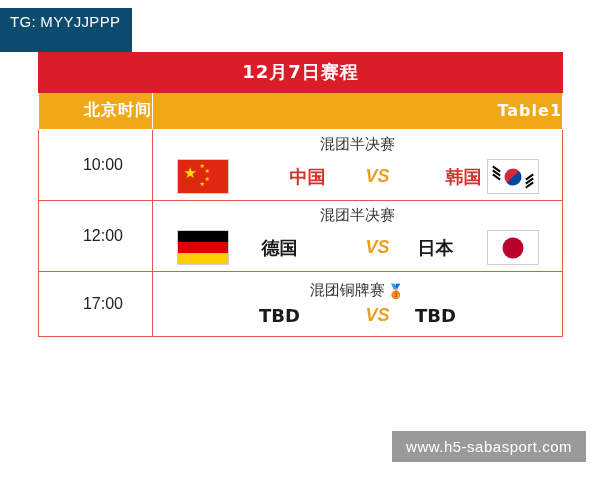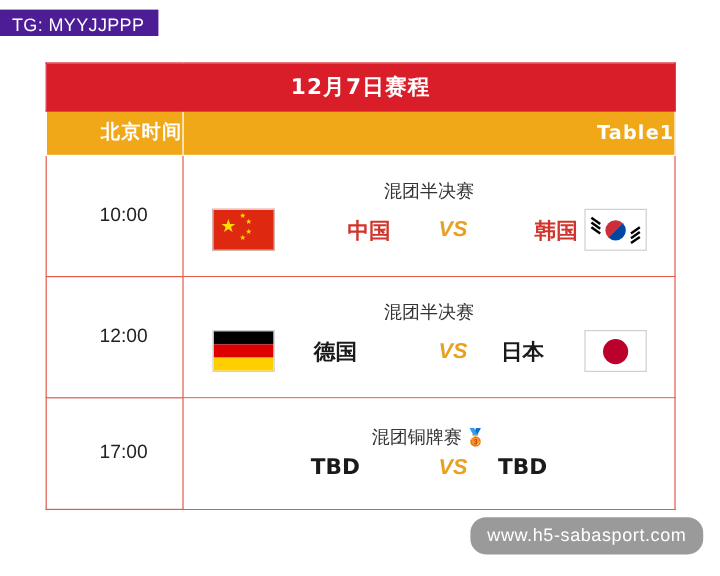--- a/index.html
+++ b/index.html
@@ -13,42 +13,41 @@
     font-family: "DejaVu Sans", "Liberation Sans", sans-serif;
     overflow: hidden;
     position: relative;
   }
 
   
   .tg-badge {
     position: absolute;
     left: 0;
     top: 8px;
-    background: #4c1d95;
+    background: #0c4a6e;
     color: #ffffff;
     font-size: 15px;
     font-family: "Liberation Sans", sans-serif;
-    padding: 5px 12px 0 10px;
+    padding: 5px 12px 22px 10px;
     letter-spacing: 0.3px;
     z-index: 30;
   }
 
   
   .site-badge {
     position: absolute;
     right: 14px;
     bottom: 18px;
     background: #9a9a9a;
     color: #ffffff;
     font-size: 15px;
     font-family: "Liberation Sans", sans-serif;
     padding: 7px 14px;
     letter-spacing: 0.5px;
     z-index: 30;
-    border-radius: 13px;
   }
 
   
   .sched {
     position: absolute;
     left: 38px;
     top: 52px;
     width: 524px;
     border-collapse: collapse;
     table-layout: fixed;
@@ -86,21 +85,21 @@
     padding-left: 16px;
   }
   .match-row td.time-cell {
     width: 114px;
     text-align: center;
     font-size: 16px;
     color: #222222;
     font-family: "Liberation Sans", sans-serif;
   }
   .match-row td.body-cell {
-    padding: 15px;
+    padding: 0;
     position: relative;
     margin-top: 12px;
   }
 
   .ev-wrap {
     display: flex;
     flex-direction: column;
     align-items: center;
     justify-content: center;
     height: 100%;

